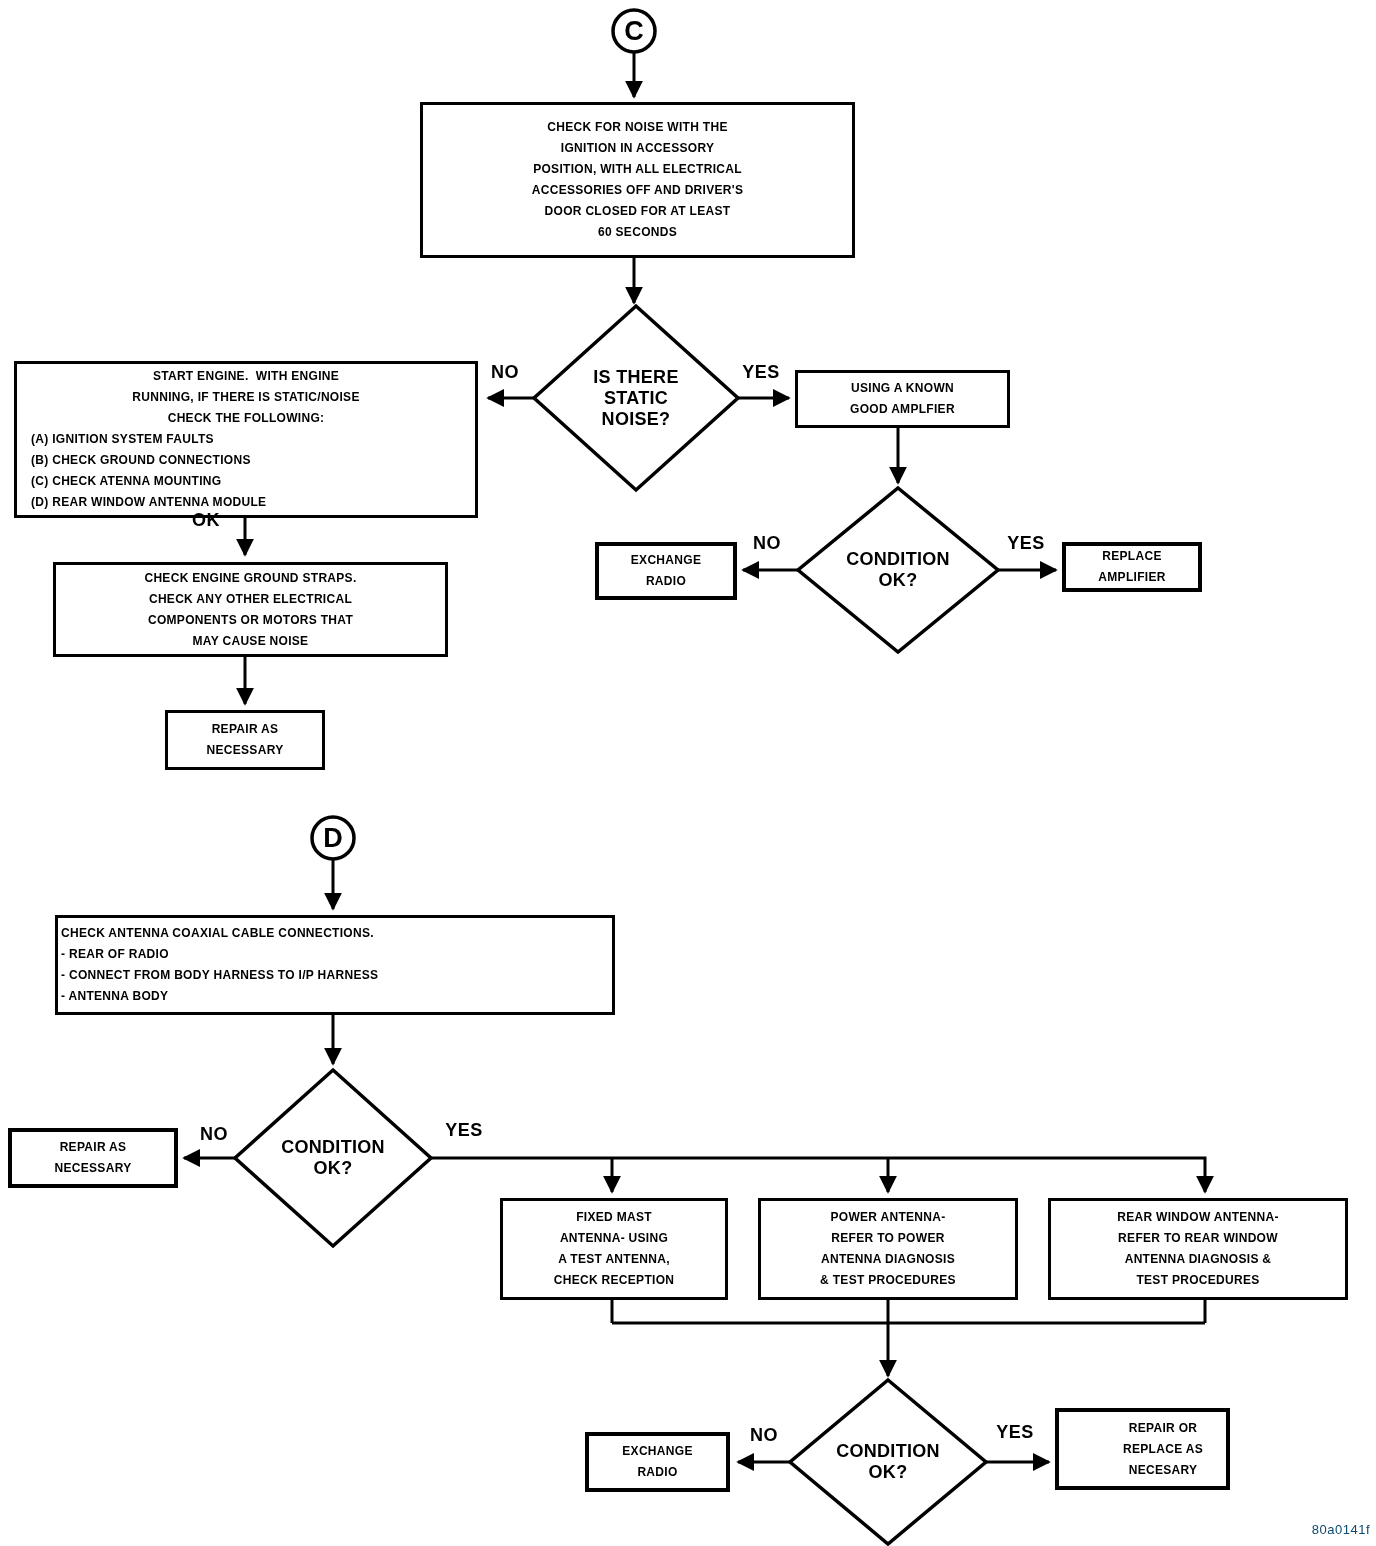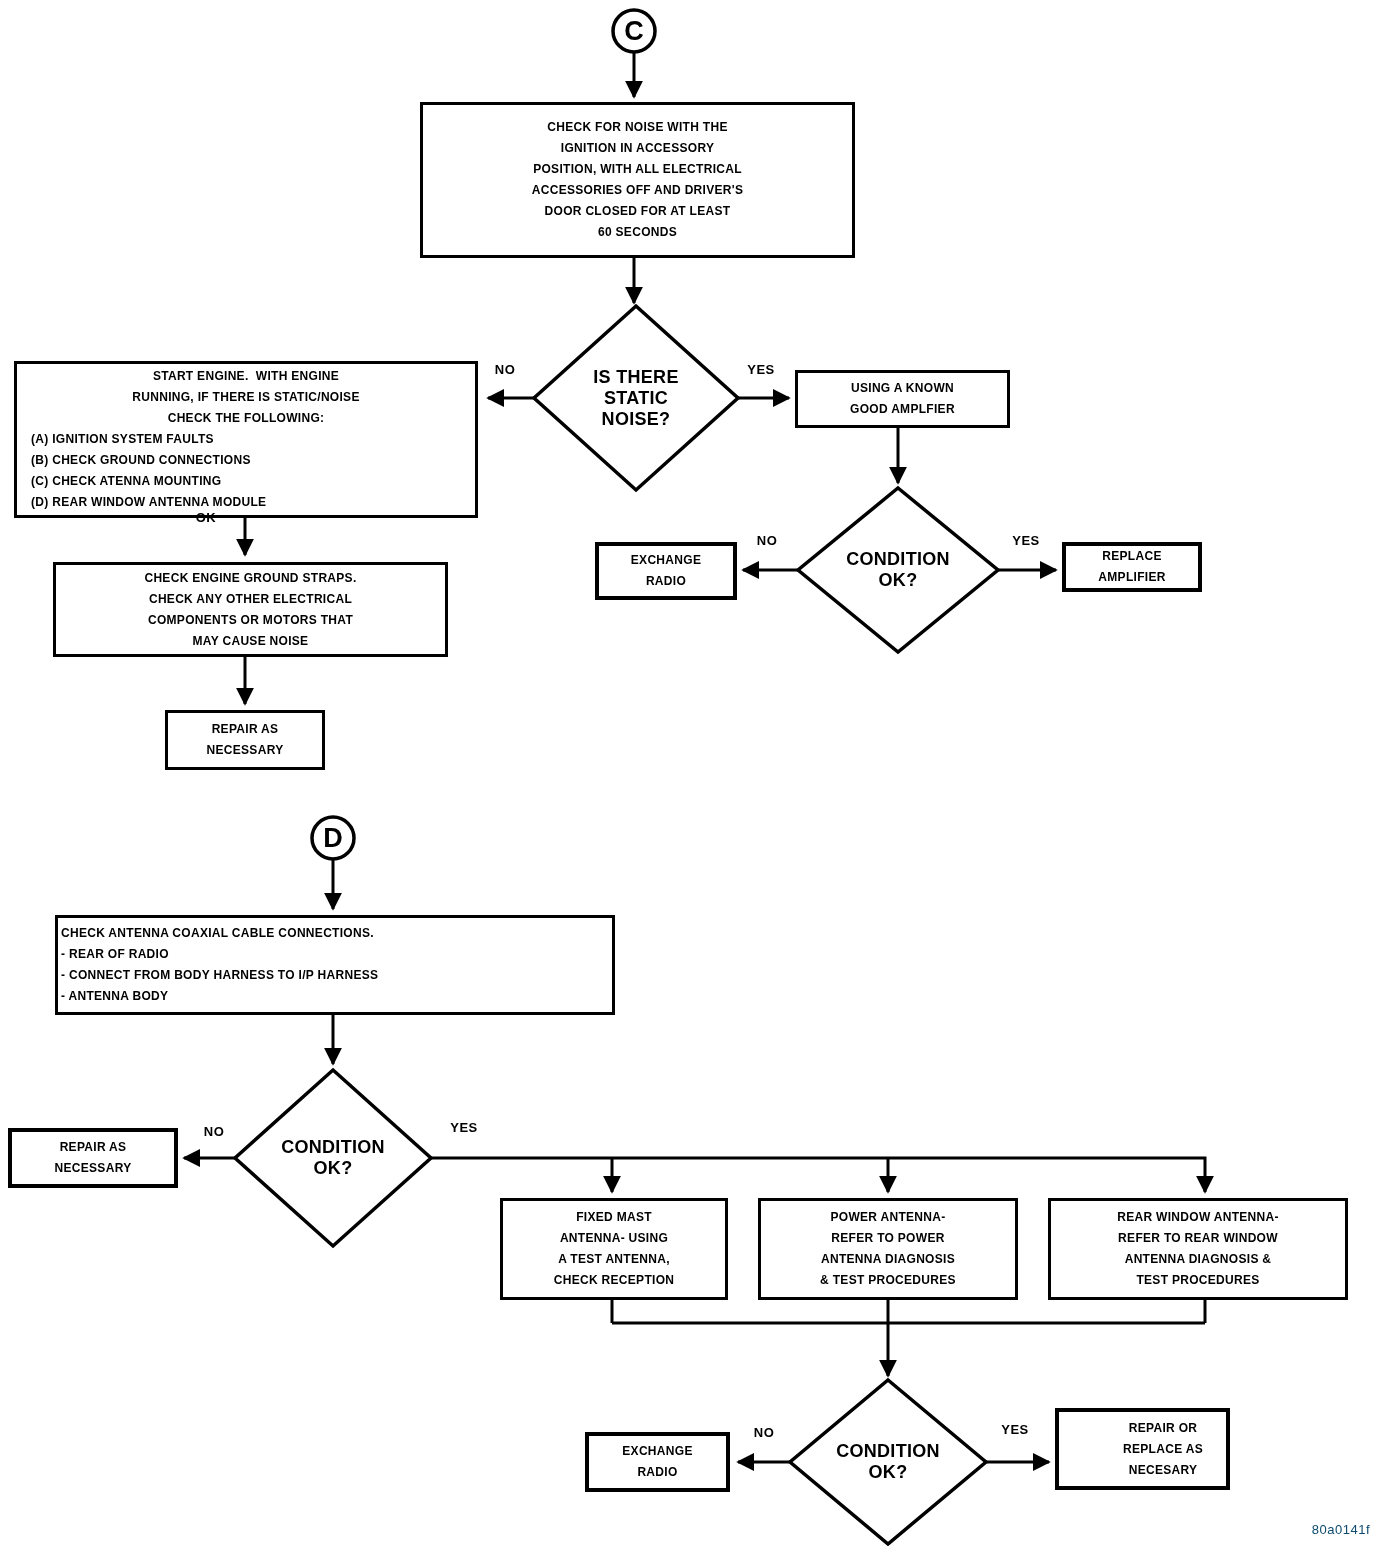--- a/index.html
+++ b/index.html
@@ -22,21 +22,21 @@
   .txt{white-space:pre-wrap;width:100%;text-align:center;}
   .txt.left{text-align:left;}
   .pad-items{padding-left:28px;}
   .pad-coax{padding-left:10px;padding-right:4px;}
   .dlabel{
     position:absolute;text-align:center;font-weight:bold;
     font-size:18px;line-height:21px;letter-spacing:.3px;white-space:pre-wrap;
   }
   .elabel{
     position:absolute;text-align:center;font-weight:bold;
-    font-size:13px;letter-spacing:.5px;
+    font-size:18px;letter-spacing:.5px;
   }
   .clabel{
     position:absolute;text-align:center;font-weight:bold;
     font-size:27px;line-height:28px;
   }
   .watermark{
     position:absolute;left:1280px;top:1522px;width:90px;text-align:right;
     font-size:13px;color:#0c4a6e;letter-spacing:.5px;
   }
 </style>

